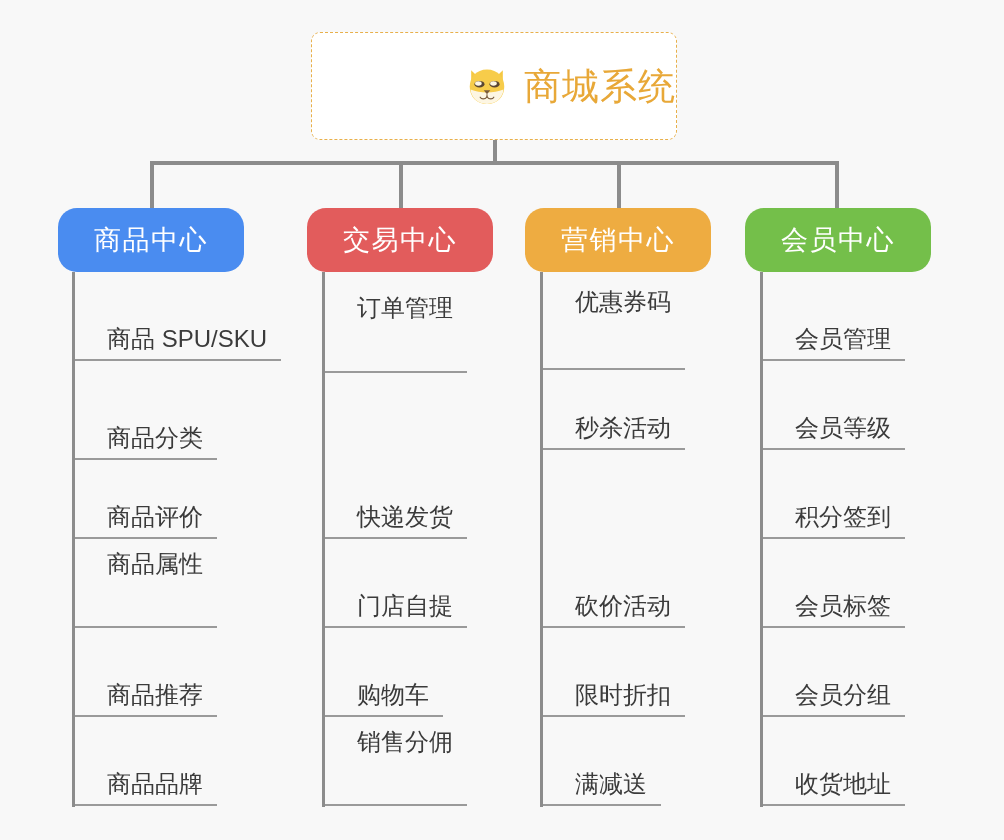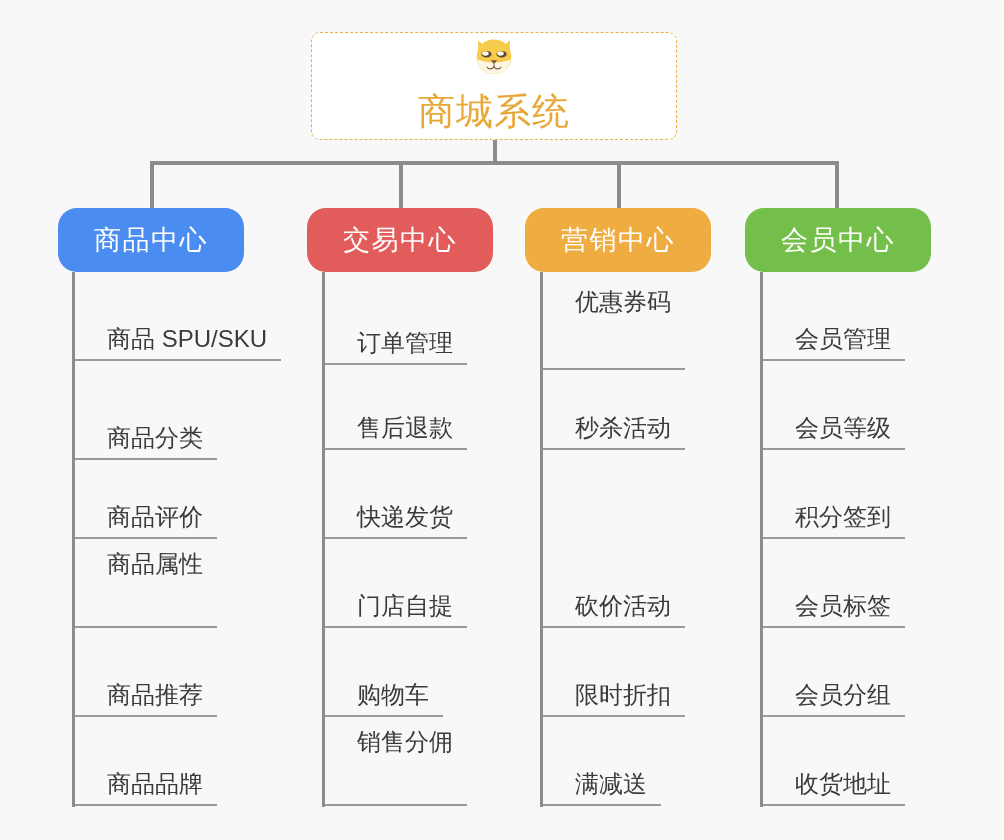--- a/index.html
+++ b/index.html
@@ -25,23 +25,22 @@
     left: 311px;
     top: 32px;
     width: 366px;
     height: 108px;
     background: #ffffff;
     border: 1px dashed #e8b04b;
     border-radius: 9px;
     box-sizing: border-box;
     display: flex;
     align-items: center;
-    justify-content: flex-start;
+    justify-content: flex-end;
     gap: 14px;
-    flex-direction: column;
   }
   .root-title {
     font-size: 37px;
     color: #e8a838;
     letter-spacing: 1px;
     line-height: 1;
     white-space: nowrap;
   }
   .dog-icon {
     width: 46px;
@@ -193,26 +192,25 @@
         <div class="leaf-text">商品推荐</div>
         <div class="leaf-rule"></div>
       </div>
       <div class="leaf" style="top: 445px;">
         <div class="leaf-text">商品品牌</div>
         <div class="leaf-rule"></div>
       </div>
     </div>
   <div class="leaf-col" style="left:322px;">
     <div class="trunk" style="height: 535px;"></div>
-  <div class="leaf" style="top: 4px;">
+  <div class="leaf" style="top: 12px; gap: 43px;">
         <div class="leaf-text">订单管理</div>
         <div class="leaf-rule"></div>
       </div>
       <div class="leaf" style="top: 89px;">
-        <div class="leaf-text">售后退款</div>
         <div class="leaf-rule"></div>
       </div>
       <div class="leaf" style="top: 178px;">
         <div class="leaf-text">快递发货</div>
         <div class="leaf-rule"></div>
       </div>
       <div class="leaf" style="top: 267px;">
         <div class="leaf-text">门店自提</div>
         <div class="leaf-rule"></div>
       </div>

